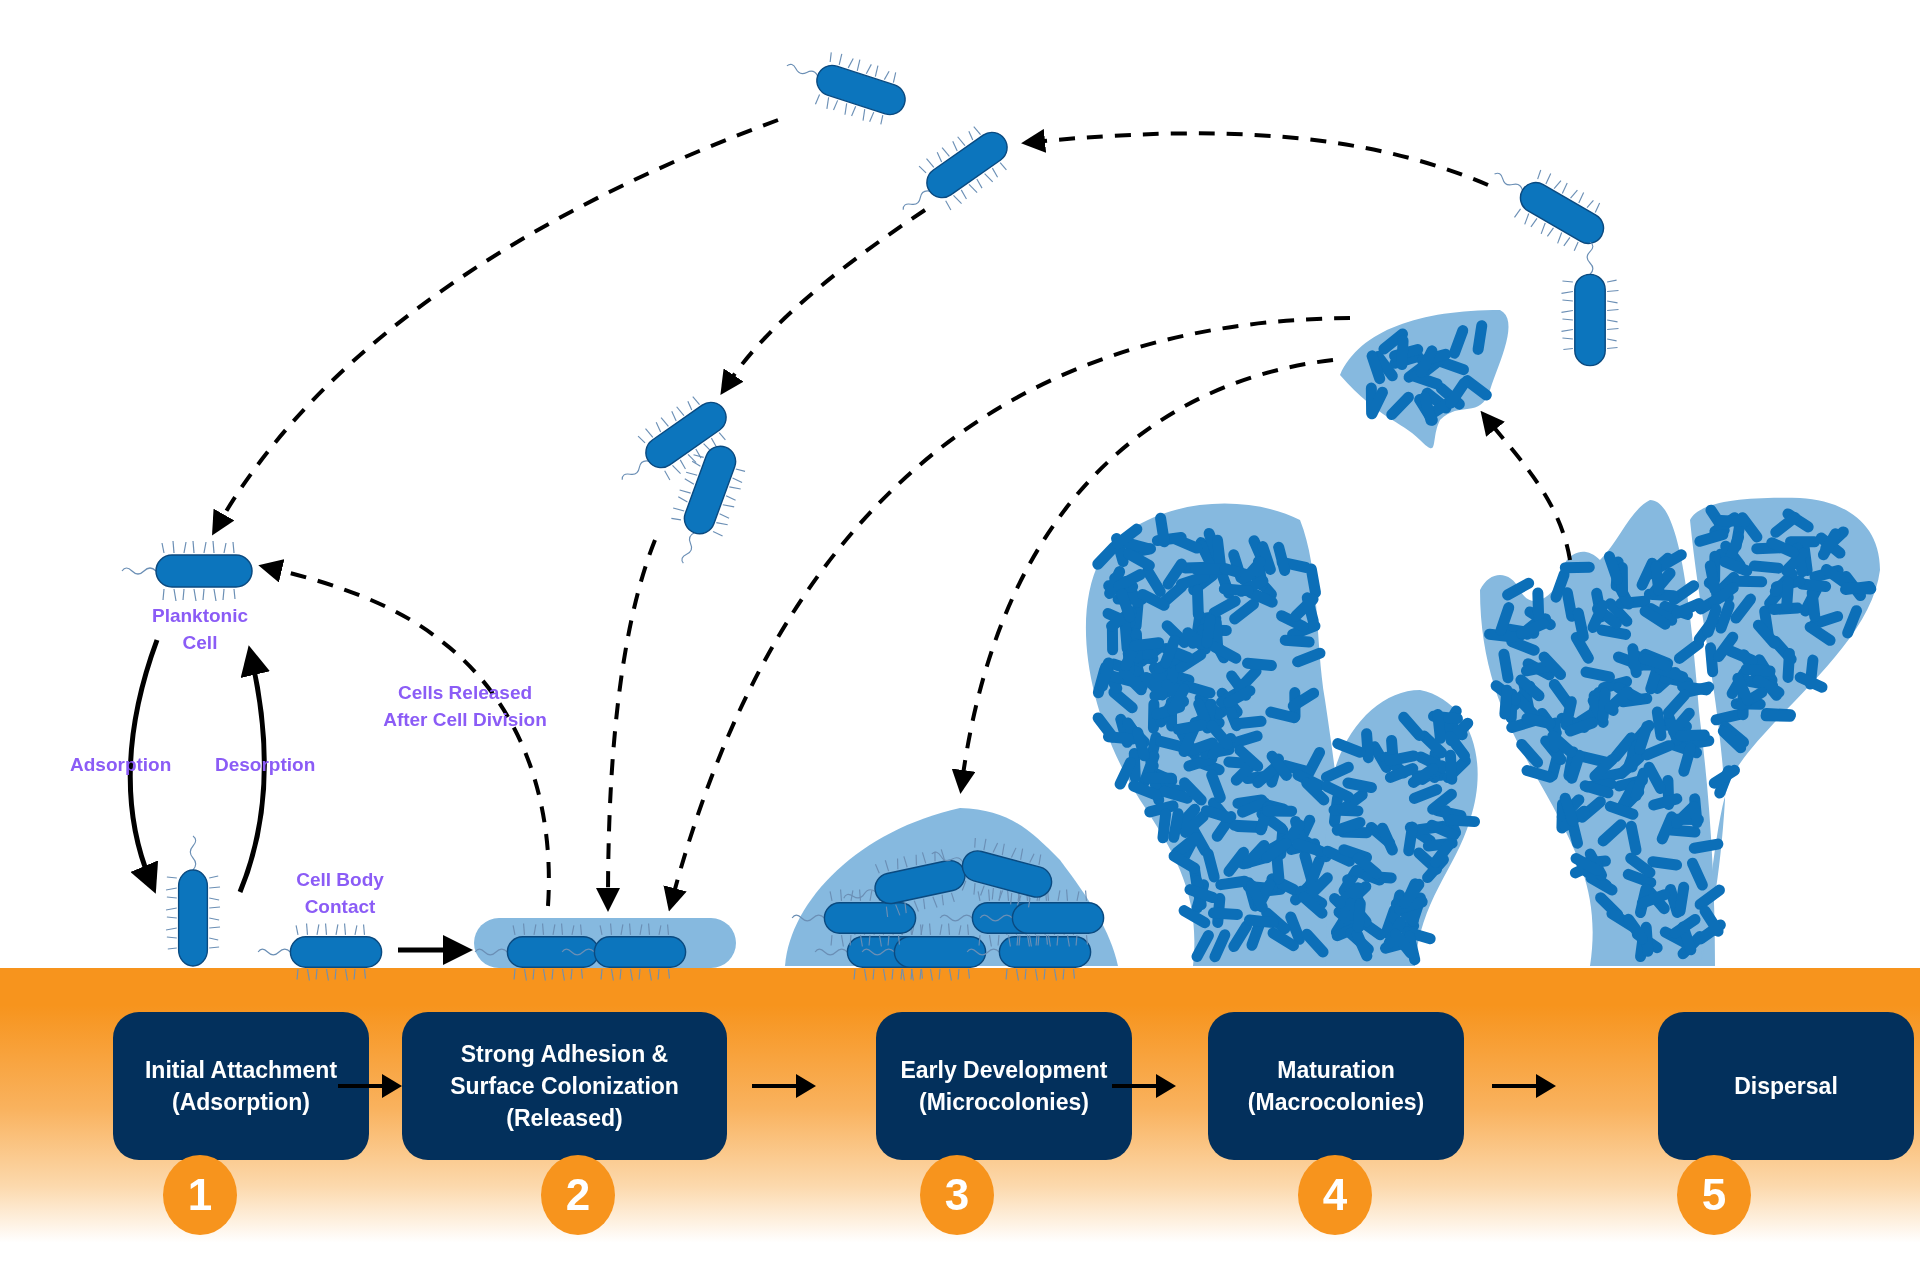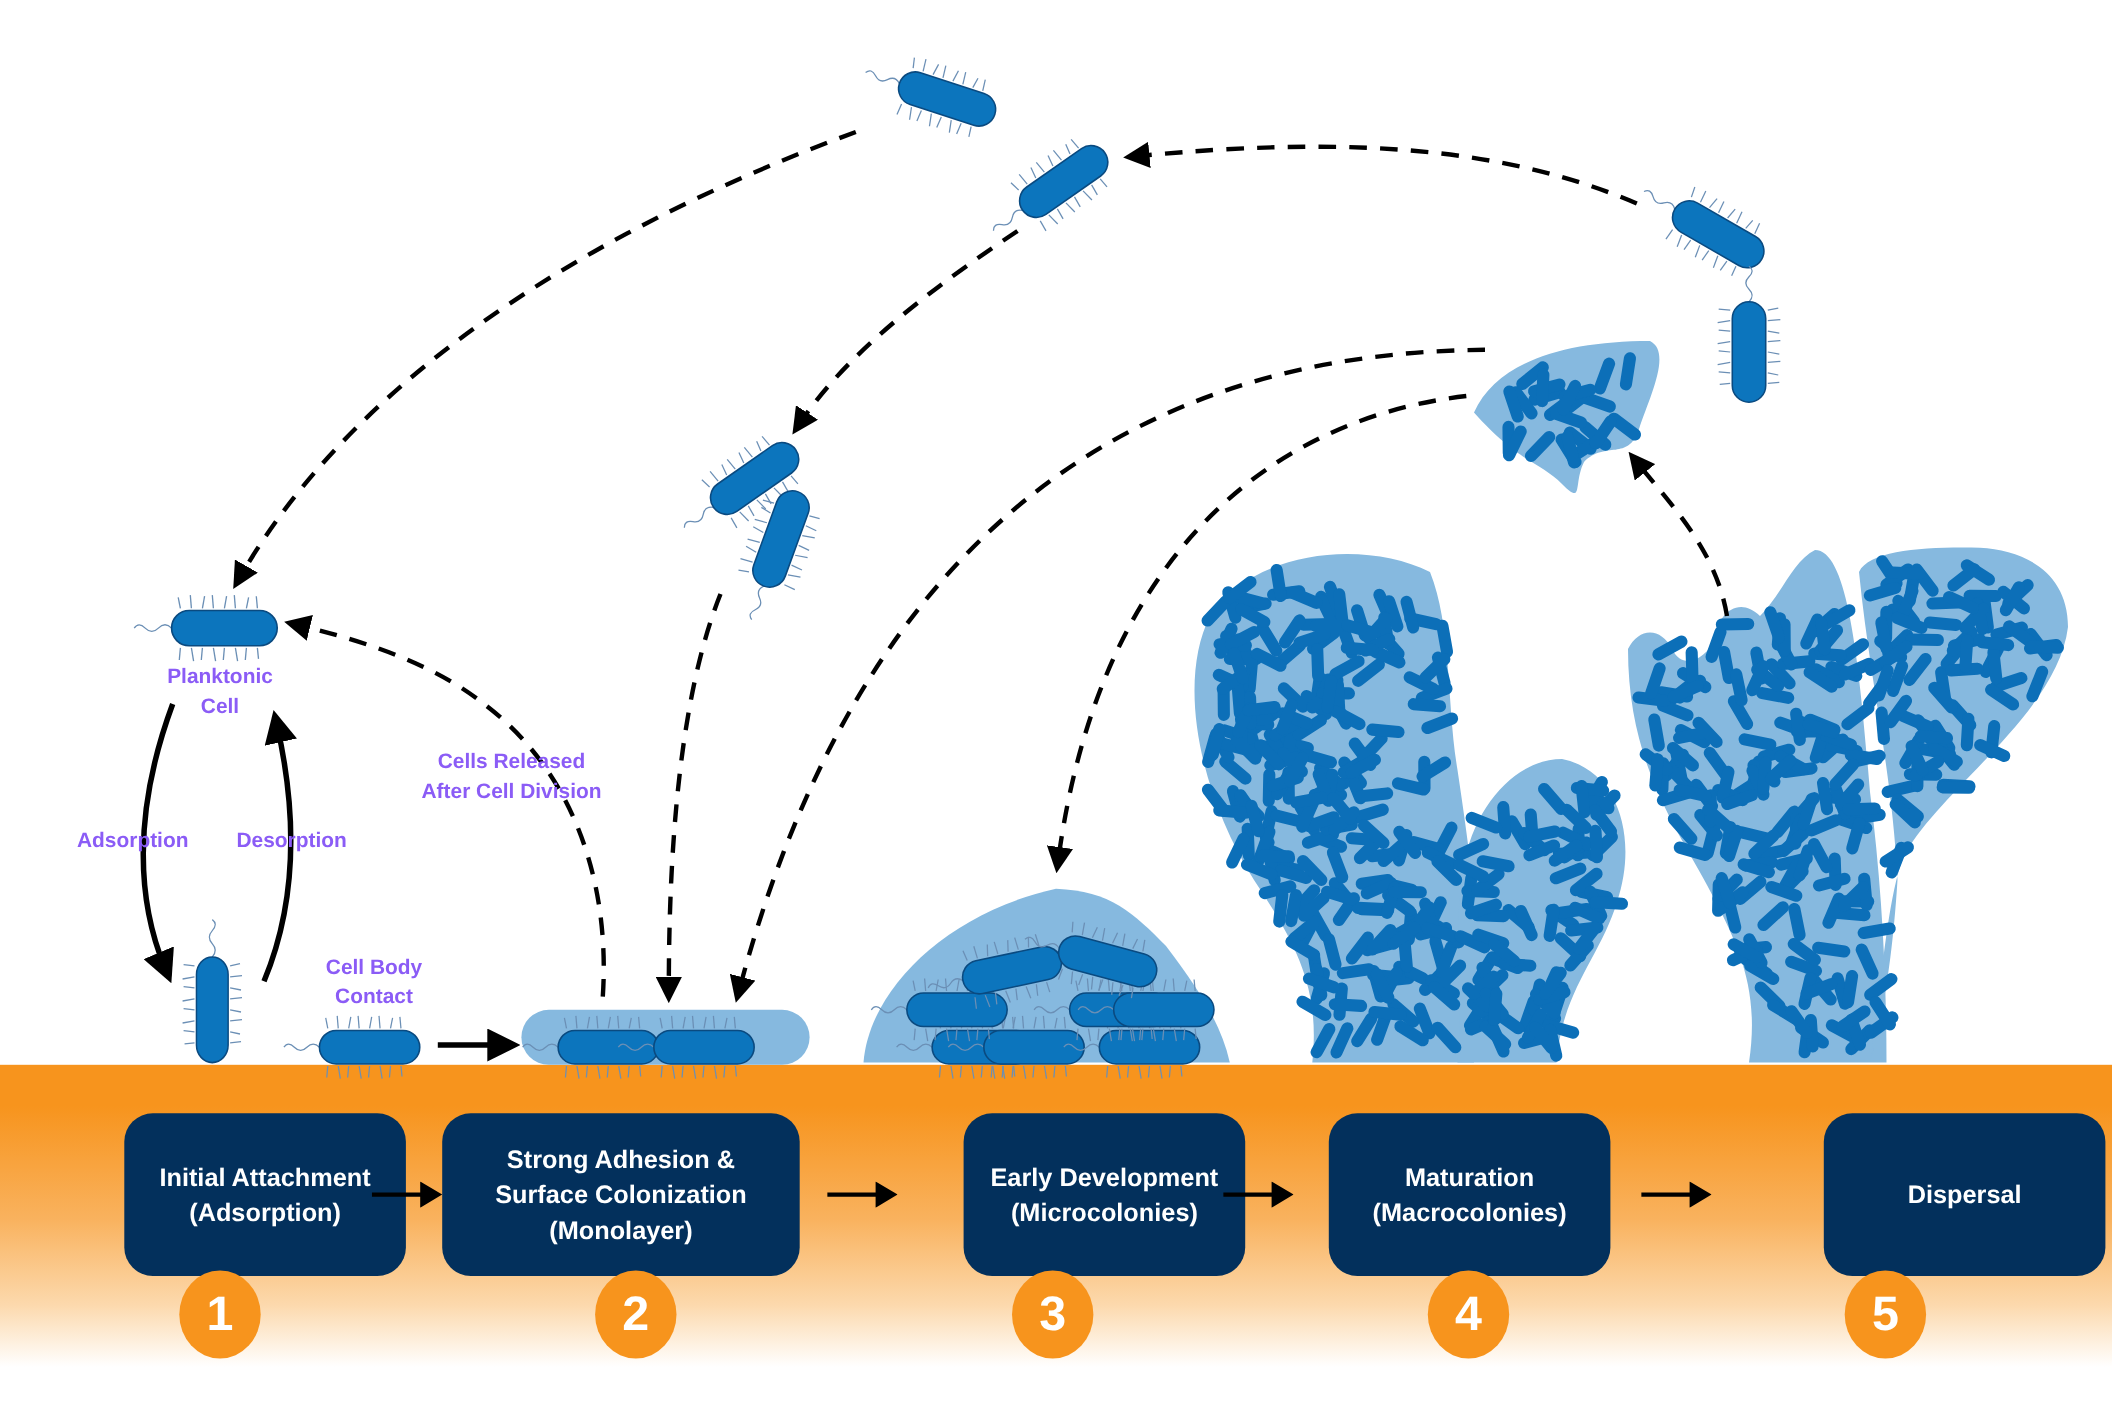--- a/index.html
+++ b/index.html
@@ -677,21 +677,21 @@
   <div>After Cell Division</div>
 </div>
 
 <div class="stage-box" style="left:72px;margin-left:41px;">
   <div>Initial Attachment</div>
   <div>(Adsorption)</div>
 </div>
 <div class="stage-box" style="left:402px;width:325px;">
   <div>Strong Adhesion &amp;</div>
   <div>Surface Colonization</div>
-  <div>(Monolayer)</div>
+  <div>(Released)</div>
 </div>
 <div class="stage-box" style="left:876px;text-align:center;">
   <div>Early Development</div>
   <div>(Microcolonies)</div>
 </div>
 <div class="stage-box" style="left:1208px;">
   <div>Maturation</div>
   <div>(Macrocolonies)</div>
 </div>
 <div class="stage-box" style="left:1658px;">

